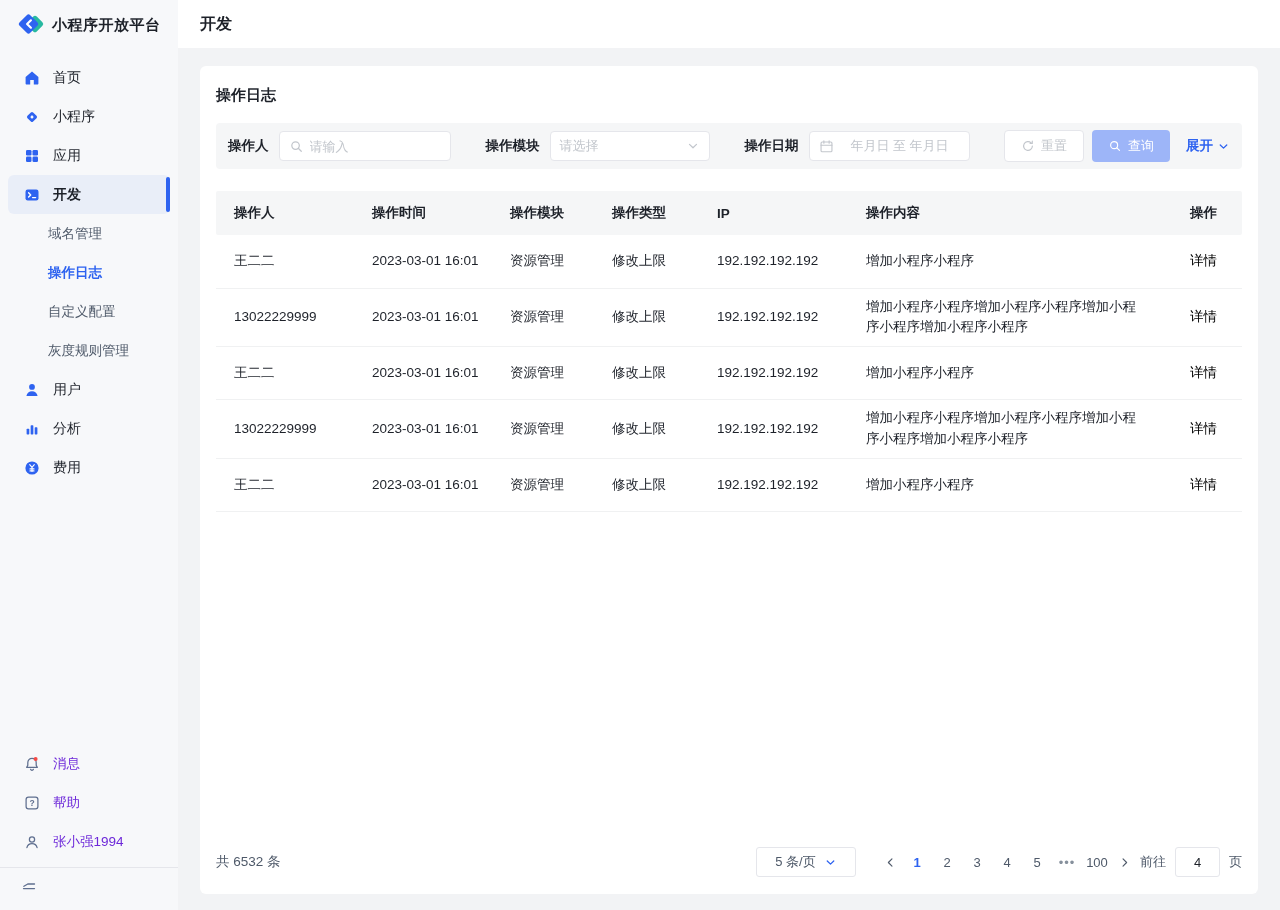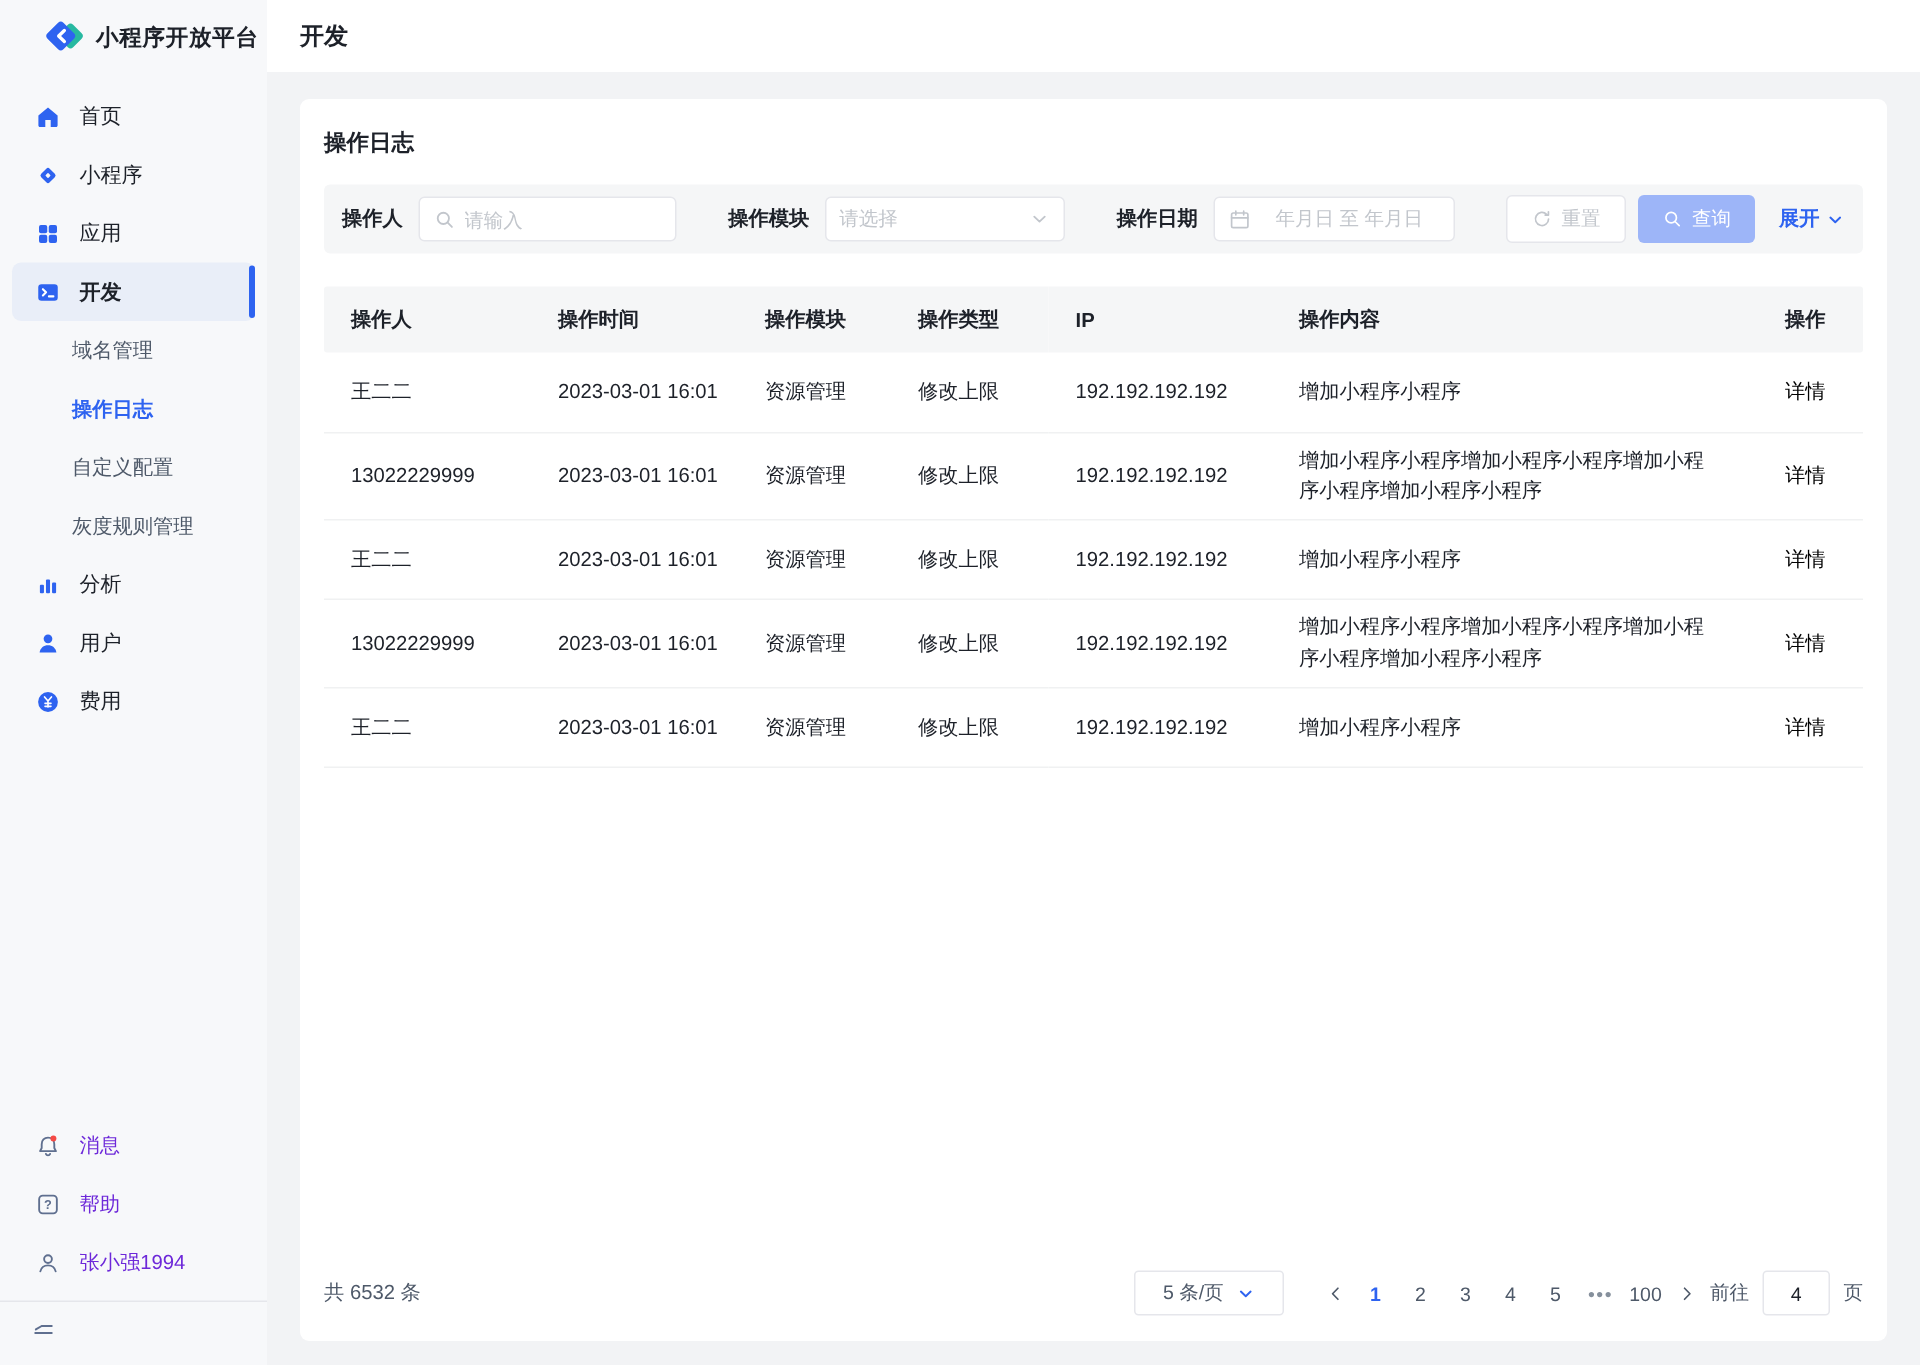--- a/index.html
+++ b/index.html
@@ -3,21 +3,21 @@
 <meta charset="utf-8">
 <style>
   * { margin:0; padding:0; box-sizing:border-box; }
   html,body { width:1280px; height:910px; overflow:hidden; }
   body {
     font-family:"Liberation Sans","DejaVu Sans",sans-serif;
     background:#f2f3f5; color:#1d2129; display:flex; font-size:14px;
   }
   
   .sidebar { width:178px; background:#f7f8fa; display:flex; flex-direction:column; flex-shrink:0; }
-  .logo-row { height:50px; display:flex; align-items:center; padding-left:30px; gap:7px; }
+  .logo-row { height:50px; display:flex; align-items:center; padding-left:18px; gap:7px; }
   .logo-title { font-size:15px; font-weight:bold; color:#1d2129; letter-spacing:.5px; }
   .nav { flex:1; padding-top:8px; }
   .nav-item { height:39px; display:flex; align-items:center; padding-left:24px; gap:13px;
               color:#1d2129; cursor:pointer; position:relative; margin:0 8px 0 0; }
   .nav-item .ic { width:16px; height:16px; display:flex; }
   .nav-item.active { background:#e9eef8; border-radius:6px; margin:0 8px; padding-left:16px; font-weight:600; }
   .nav-item.active .bar { position:absolute; right:0; top:2px; bottom:2px; width:4px; border-radius:2px; background:#2e63f0; }
   .sub-item { height:39px; display:flex; align-items:center; padding-left:48px; color:#4e5969; font-size:13.5px; cursor:pointer; }
   .sub-item.active { color:#2e63f0; font-weight:600; }
   .side-footer { padding-bottom:4px; }
@@ -136,35 +136,35 @@
     <div class="sub-item">
         <span>自定义配置</span>
       </div>
     <div class="sub-item">
         <span>灰度规则管理</span>
       </div>
 
     <div class="nav-item">
       <span class="ic">
         <svg width="16" height="16" viewBox="0 0 16 16" fill="#2e63f0">
+            <circle cx="8" cy="4.9" r="2.9"></circle>
+            <path d="M2.4 14 c.5 -3.1 2.8 -4.8 5.6 -4.8 s5.1 1.7 5.6 4.8 z"></path>
+          </svg>
+      </span>
+      <span>用户</span>
+    </div>
+    <div class="nav-item">
+      <span class="ic">
+        <svg width="16" height="16" viewBox="0 0 16 16" fill="#2e63f0">
             <rect x="2.6" y="7.8" width="2.7" height="5.7" rx=".7"></rect>
             <rect x="6.65" y="4.3" width="2.7" height="9.2" rx=".7"></rect>
             <rect x="10.7" y="6.3" width="2.7" height="7.2" rx=".7"></rect>
           </svg>
       </span>
       <span>分析</span>
-    </div>
-    <div class="nav-item">
-      <span class="ic">
-        <svg width="16" height="16" viewBox="0 0 16 16" fill="#2e63f0">
-            <circle cx="8" cy="4.9" r="2.9"></circle>
-            <path d="M2.4 14 c.5 -3.1 2.8 -4.8 5.6 -4.8 s5.1 1.7 5.6 4.8 z"></path>
-          </svg>
-      </span>
-      <span>用户</span>
     </div>
     <div class="nav-item">
       <span class="ic">
         <svg width="16" height="16" viewBox="0 0 16 16">
             <circle cx="8" cy="8" r="6.6" fill="#2e63f0"></circle>
             <path d="M5.7 4.6 L8 7.4 L10.3 4.6 M8 7.4 v4 M6 8.9 h4 M6 10.9 h4" stroke="#fff" stroke-width="1.1" fill="none" stroke-linecap="round" stroke-linejoin="round"></path>
           </svg>
       </span>
       <span>费用</span>
     </div>

